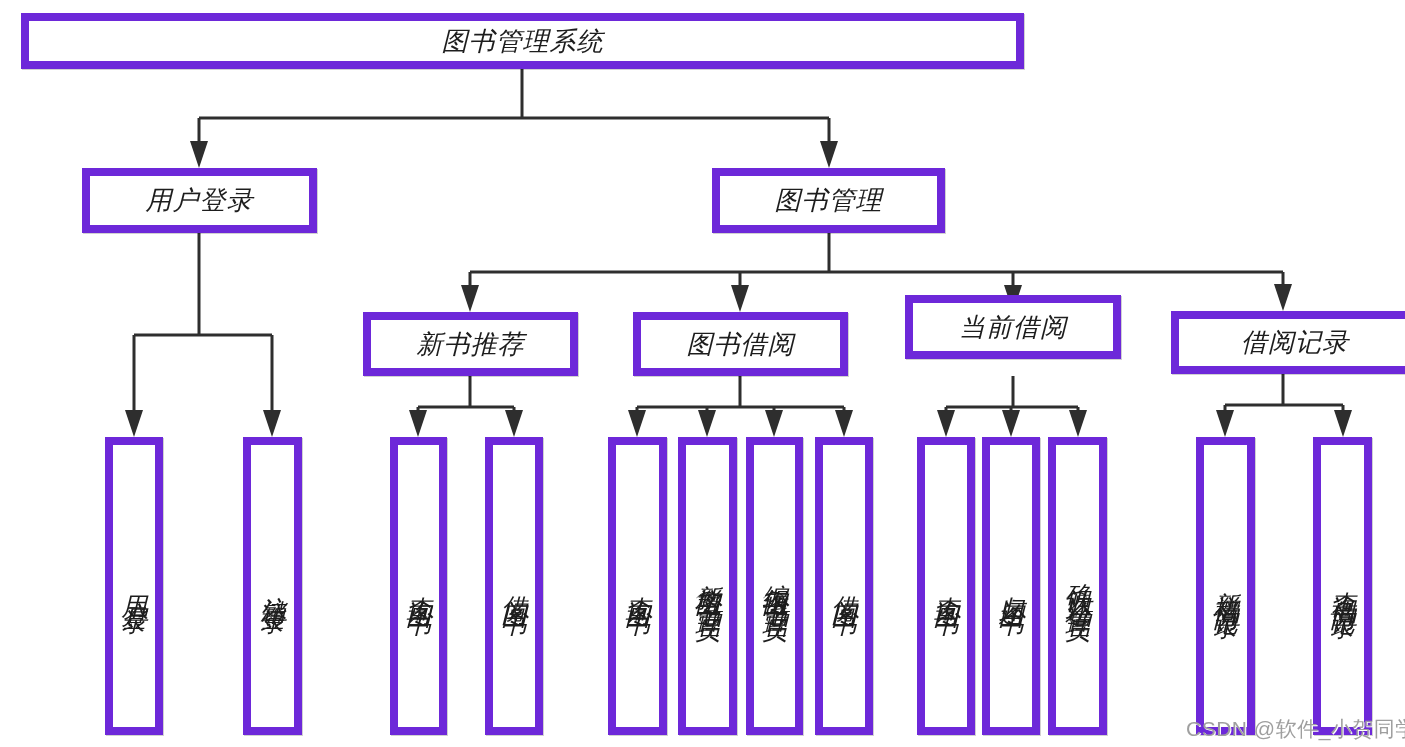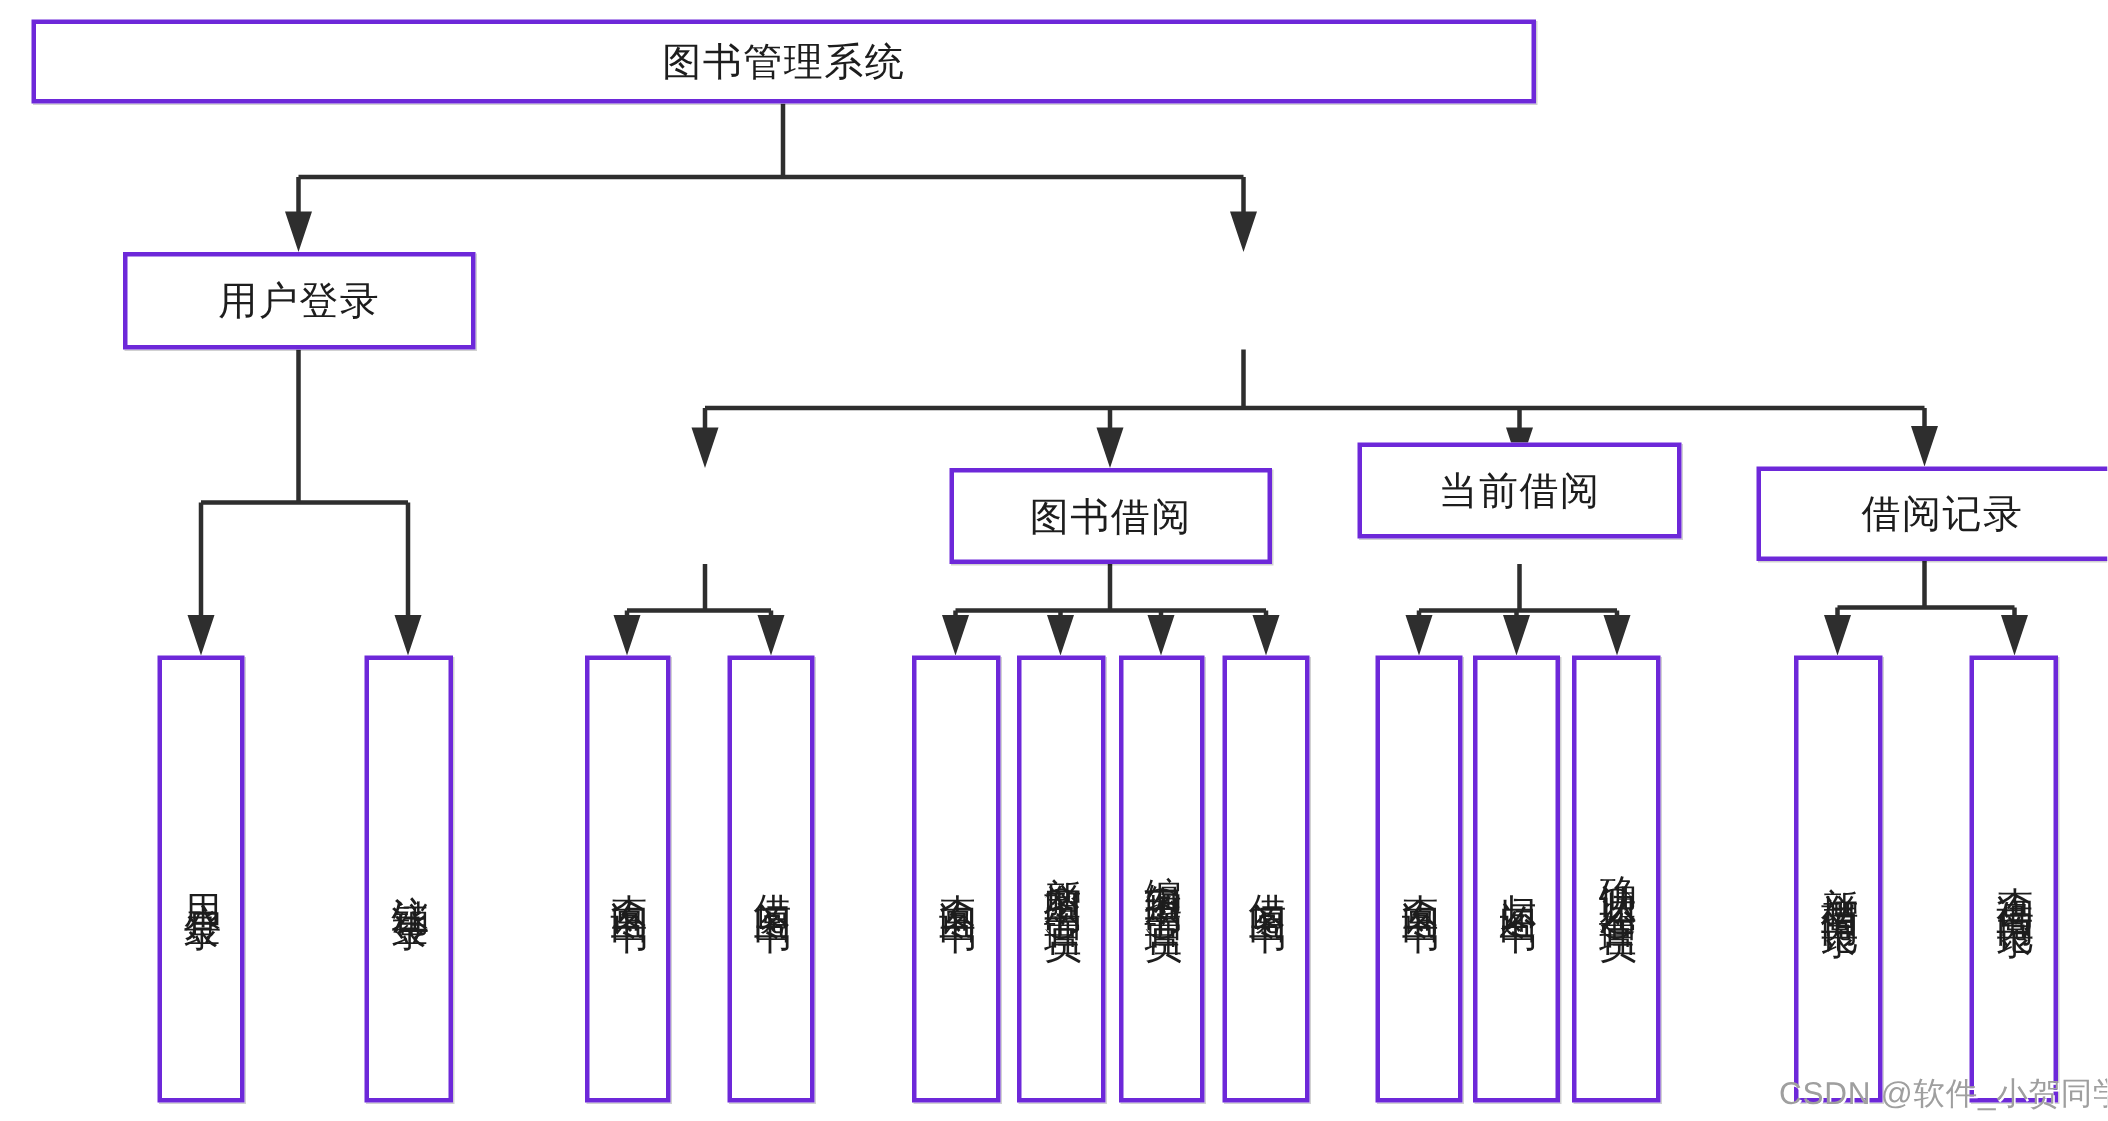--- a/index.html
+++ b/index.html
@@ -3,23 +3,24 @@
 <meta charset="utf-8">
 <style>
   html,body{margin:0;padding:0;background:#ffffff;}
   .stage{
     position:relative;width:1405px;height:747px;background:#ffffff;overflow:hidden;
     font-family:"Liberation Sans","DejaVu Sans",sans-serif;
   }
   .wires{position:absolute;left:0;top:0;}
   .node{
     position:absolute;box-sizing:border-box;background:#ffffff;
-    border:3px solid #6d28d9;color:#1d1d1d;
+    border:8px solid #6d28d9;color:#1d1d1d;
     display:flex;align-items:center;justify-content:center;
     box-shadow:1px 1px 0 rgba(0,0,0,0.18);
+    font-style:italic;
   }
   .hbox{font-size:26px;letter-spacing:1px;white-space:nowrap;}
   .vbox{
     writing-mode:vertical-rl;
     font-size:25px;line-height:1;letter-spacing:5px;
     padding:6px 0;
   }
   .watermark{
     position:absolute;left:1186px;top:715px;
     color:#9f9f9f;font-size:21px;letter-spacing:0.5px;white-space:nowrap;
@@ -32,21 +33,23 @@
 <div class="stage">
 
   <svg class="wires" width="1405" height="747">
       <path d="M522 69 L522 118 M199 118 L829 118 M199 233 L199 335 M134 335 L272 335 M829 233 L829 272 M470 272 L1283 272 M470 376 L470 407 M418 407 L514 407 M740 376 L740 407 M637 407 L844 407 M1013 376 L1013 407 M946 407 L1078 407 M1283 374 L1283 405 M1225 405 L1343 405 M199 118 L199 150 M829 118 L829 150 M470 272 L470 294 M740 272 L740 294 M1013 272 L1013 294 M1283 272 L1283 293 M134 335 L134 419 M272 335 L272 419 M418 407 L418 419 M514 407 L514 419 M637 407 L637 419 M707 407 L707 419 M774 407 L774 419 M844 407 L844 419 M946 407 L946 419 M1011 407 L1011 419 M1078 407 L1078 419 M1225 405 L1225 419 M1343 405 L1343 419" stroke="#2e2e2e" stroke-width="3" fill="none"></path>
       <path d=" M199 168 L190 141 L208 141 Z M829 168 L820 141 L838 141 Z M470 312 L461 285 L479 285 Z M740 312 L731 285 L749 285 Z M1013 312 L1004 285 L1022 285 Z M1283 311 L1274 284 L1292 284 Z M134 437 L125 410 L143 410 Z M272 437 L263 410 L281 410 Z M418 437 L409 410 L427 410 Z M514 437 L505 410 L523 410 Z M637 437 L628 410 L646 410 Z M707 437 L698 410 L716 410 Z M774 437 L765 410 L783 410 Z M844 437 L835 410 L853 410 Z M946 437 L937 410 L955 410 Z M1011 437 L1002 410 L1020 410 Z M1078 437 L1069 410 L1087 410 Z M1225 437 L1216 410 L1234 410 Z M1343 437 L1334 410 L1352 410 Z" fill="#2e2e2e" stroke="none"></path>
     </svg>
 
   <div class="node hbox" style="left:21px;top:13px;width:1003px;height:56px;">图书管理系统</div>
 
   <div class="node hbox" style="left:82px;top:168px;width:235px;height:65px;">用户登录</div>
+  <div class="node hbox" style="left:712px;top:168px;width:233px;height:65px;">图书管理</div>
 
+  <div class="node hbox" style="left:363px;top:312px;width:215px;height:64px;">新书推荐</div>
   <div class="node hbox" style="left:633px;top:312px;width:215px;height:64px;">图书借阅</div>
   <div class="node hbox" style="left:905px;top:295px;width:216px;height:64px;">当前借阅</div>
   <div class="node hbox" style="left:1171px;top:311px;width:248px;height:63px;">借阅记录</div>
 
   <div class="node vbox" style="left:105px;top:437px;width:58px;height:298px;">用户登录</div>
   <div class="node vbox" style="left:243px;top:437px;width:59px;height:298px;">注销登录</div>
 
   <div class="node vbox" style="left:390px;top:437px;width:57px;height:298px;">查询图书</div>
   <div class="node vbox" style="left:485px;top:437px;width:58px;height:298px;">借阅图书</div>
 

